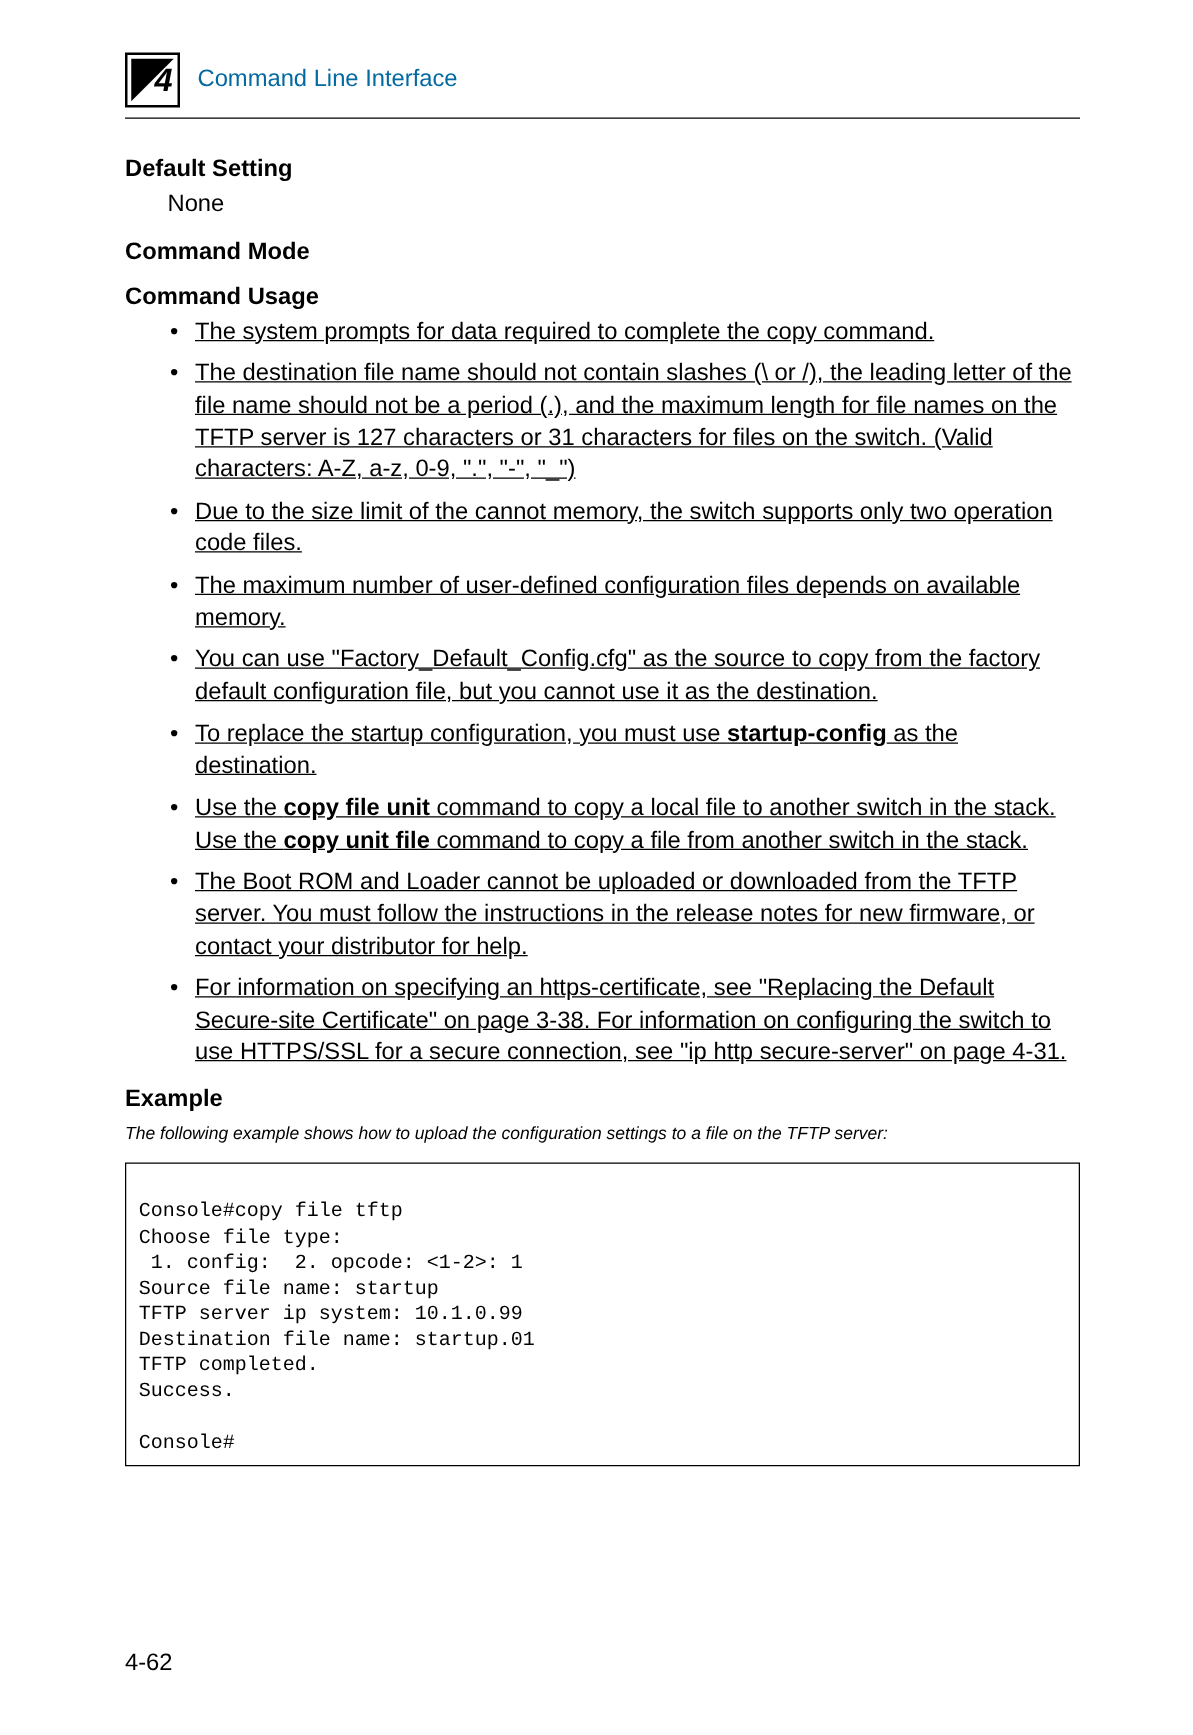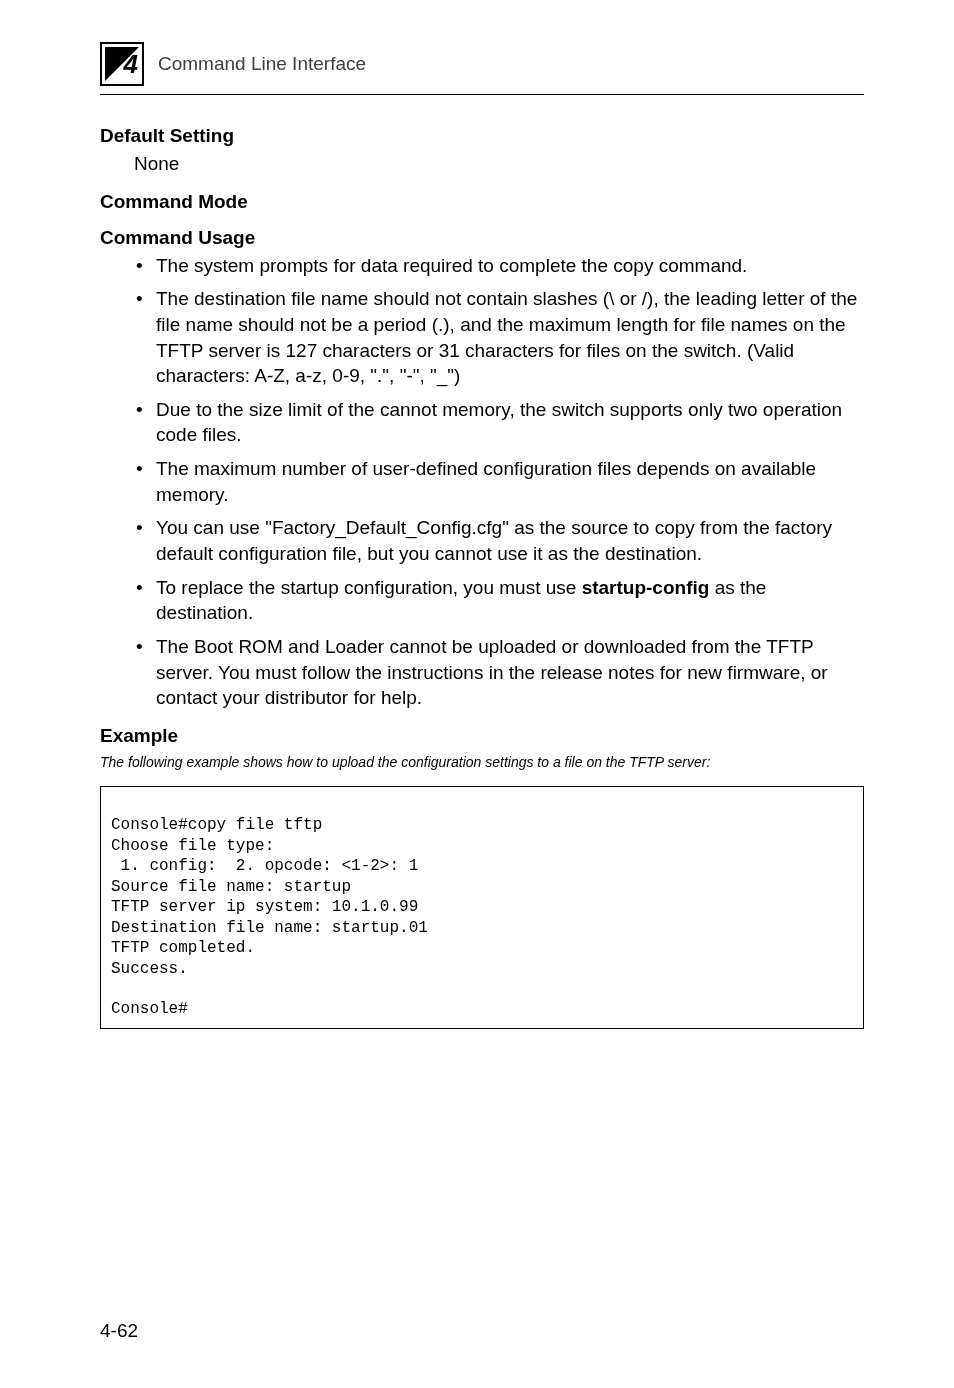--- a/index.html
+++ b/index.html
@@ -46,21 +46,21 @@
   .chapter-num {
     position: relative;
     font-size: 26px;
     font-weight: bold;
     color: #000;
     font-style: italic;
     z-index: 2;
   }
   .header-title {
     font-size: 19px;
-    color: #404040;
+    color: #0369a1;
   }
   .hr {
     border: none;
     border-top: 1.5px solid #000;
     margin: 2px 0 30px 0;
   }
   .section-heading {
     font-size: 19px;
     font-weight: bold;
     margin: 14px 0 4px 0;
@@ -70,20 +70,21 @@
     font-size: 19px;
     line-height: 1.35;
   }
   .sub-line {
     margin: 2px 0 10px 0;
   }
   ul.bullets {
     list-style: none;
     padding-left: 34px;
     margin: 4px 0 4px 0;
+    text-decoration: underline;
   }
   ul.bullets > li {
     position: relative;
     padding-left: 22px;
     font-size: 19px;
     line-height: 1.35;
     margin-bottom: 8px;
   }
   ul.bullets > li::before {
     content: "•";
@@ -139,21 +140,23 @@
   <div class="section-heading">Command Mode</div>
 
   <div class="section-heading">Command Usage</div>
   <ul class="bullets">
     <li>The system prompts for data required to complete the copy command.</li>
     <li>The destination file name should not contain slashes (\ or /), the leading letter of the file name should not be a period (.), and the maximum length for file names on the TFTP server is 127 characters or 31 characters for files on the switch. (Valid characters: A-Z, a-z, 0-9, ".", "-", "_")</li>
     <li>Due to the size limit of the cannot memory, the switch supports only two operation code files.</li>
     <li>The maximum number of user-defined configuration files depends on available memory.</li>
     <li>You can use "Factory_Default_Config.cfg" as the source to copy from the factory default configuration file, but you cannot use it as the destination.</li>
     <li>To replace the startup configuration, you must use <b>startup-config</b> as the destination.</li>
+    <li>Use the <b>copy file unit</b> command to copy a local file to another switch in the stack. Use the <b>copy unit file</b> command to copy a file from another switch in the stack.</li>
     <li>The Boot ROM and Loader cannot be uploaded or downloaded from the TFTP server. You must follow the instructions in the release notes for new firmware, or contact your distributor for help.</li>
+    <li>For information on specifying an https-certificate, see "Replacing the Default Secure-site Certificate" on page 3-38. For information on configuring the switch to use HTTPS/SSL for a secure connection, see "ip http secure-server" on page 4-31.</li>
   </ul>
 
   <div class="section-heading">Example</div>
   <div class="example-intro">The following example shows how to upload the configuration settings to a file on the TFTP server:</div>
 
   <div class="code-box">
 <span class="code-line">Console#copy file tftp</span>
 <span class="code-line">Choose file type:</span>
 <span class="code-line"> 1. config:  2. opcode: &lt;1-2&gt;: 1</span>
 <span class="code-line">Source file name: startup</span>

